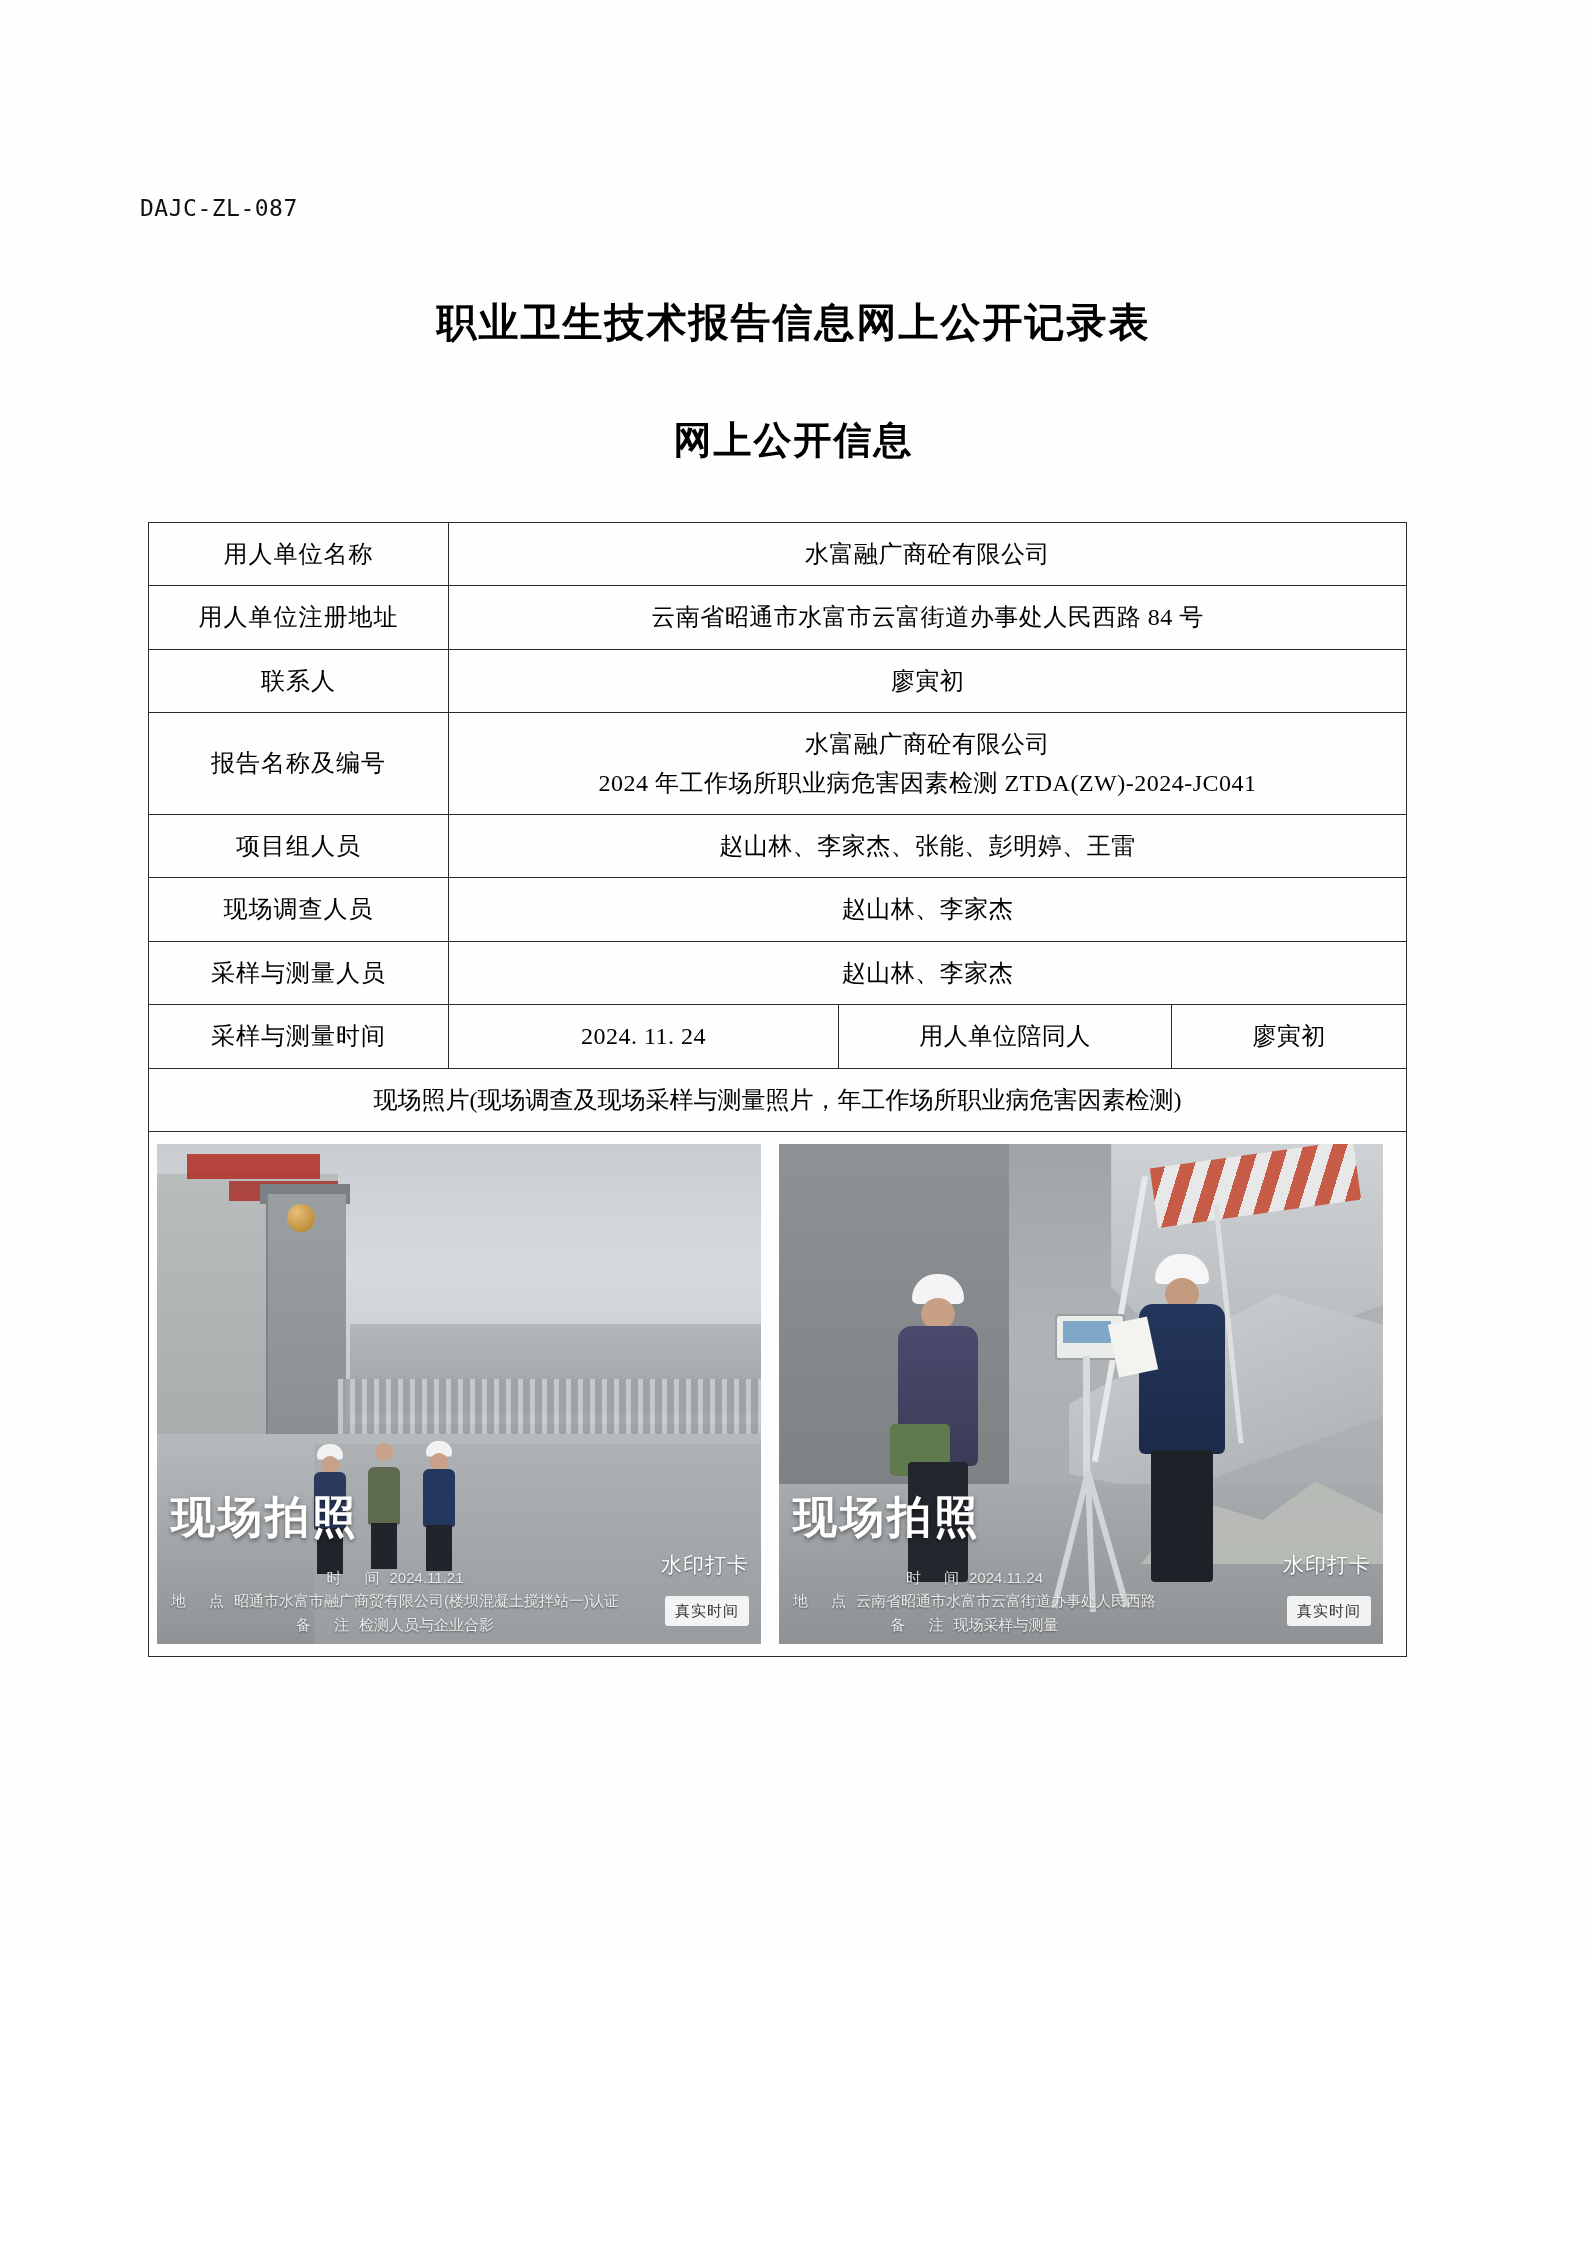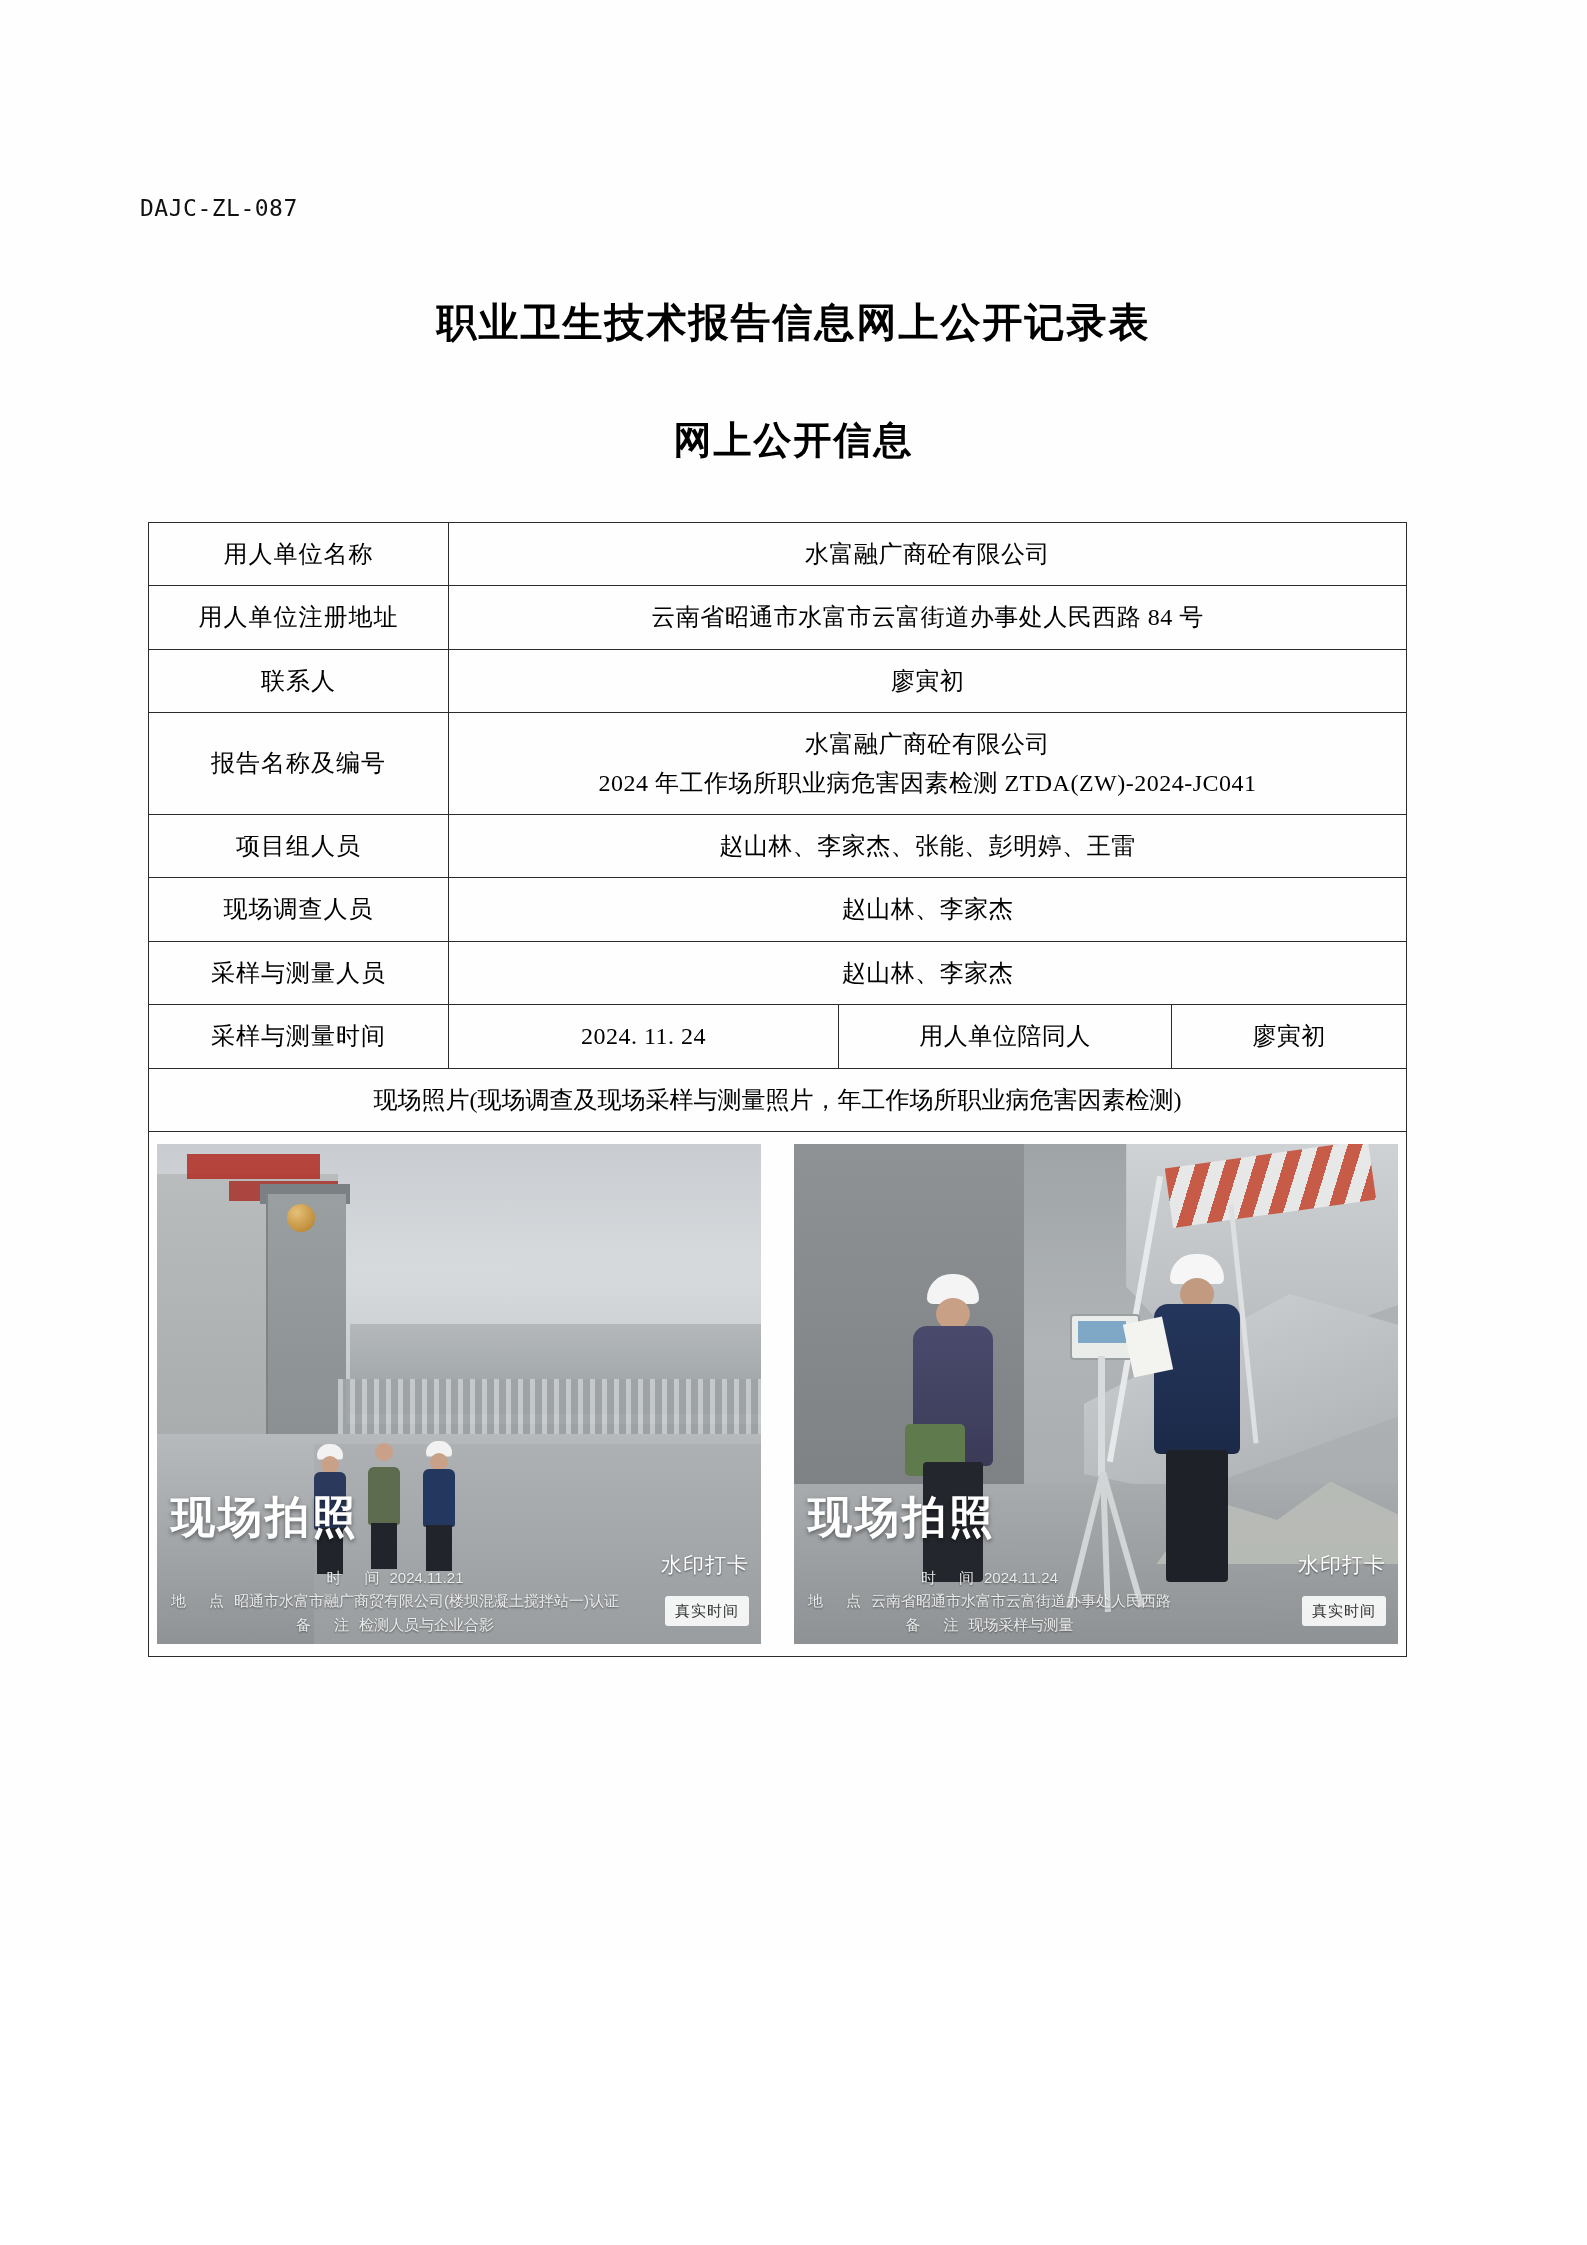--- a/index.html
+++ b/index.html
@@ -87,21 +87,21 @@
     border-top: 1px solid #2b2b2b;
     border-bottom: none;
   }
   .photos-row td {
     border-top: none;
     padding: 10px 8px 30px 8px;
   }
   .photo-wrap {
     display: flex;
     flex-direction: row;
-    gap: 33px;
+    gap: 18px;
     justify-content: flex-start;
   }
   .photo {
     position: relative;
     width: 604px;
     height: 500px;
     overflow: hidden;
     background: #8e9398;
   }
   

